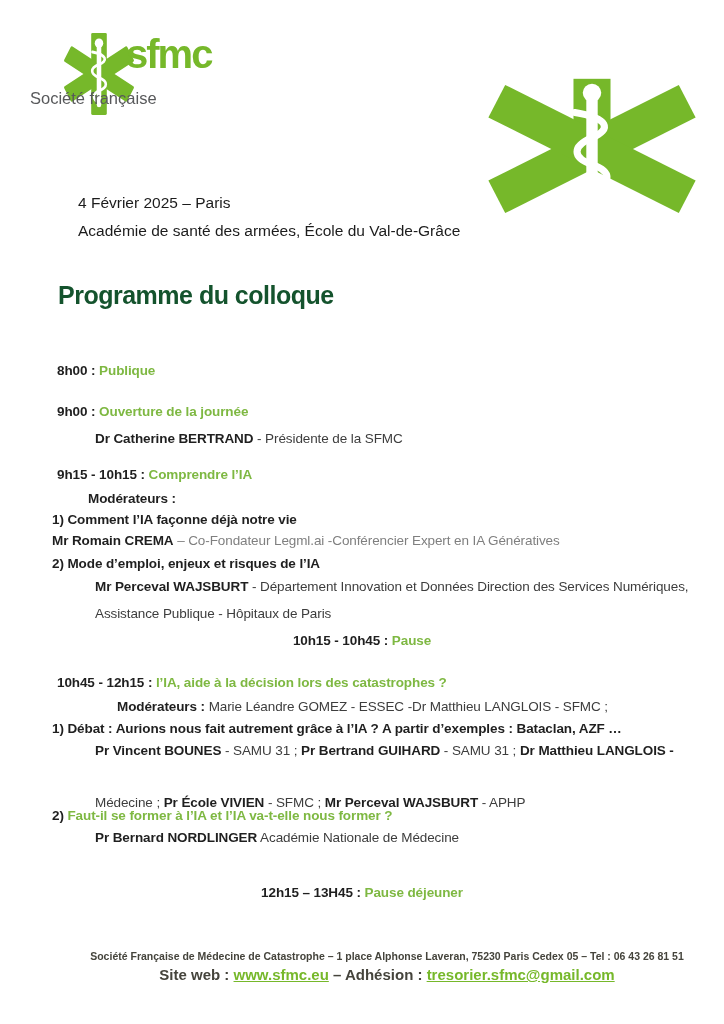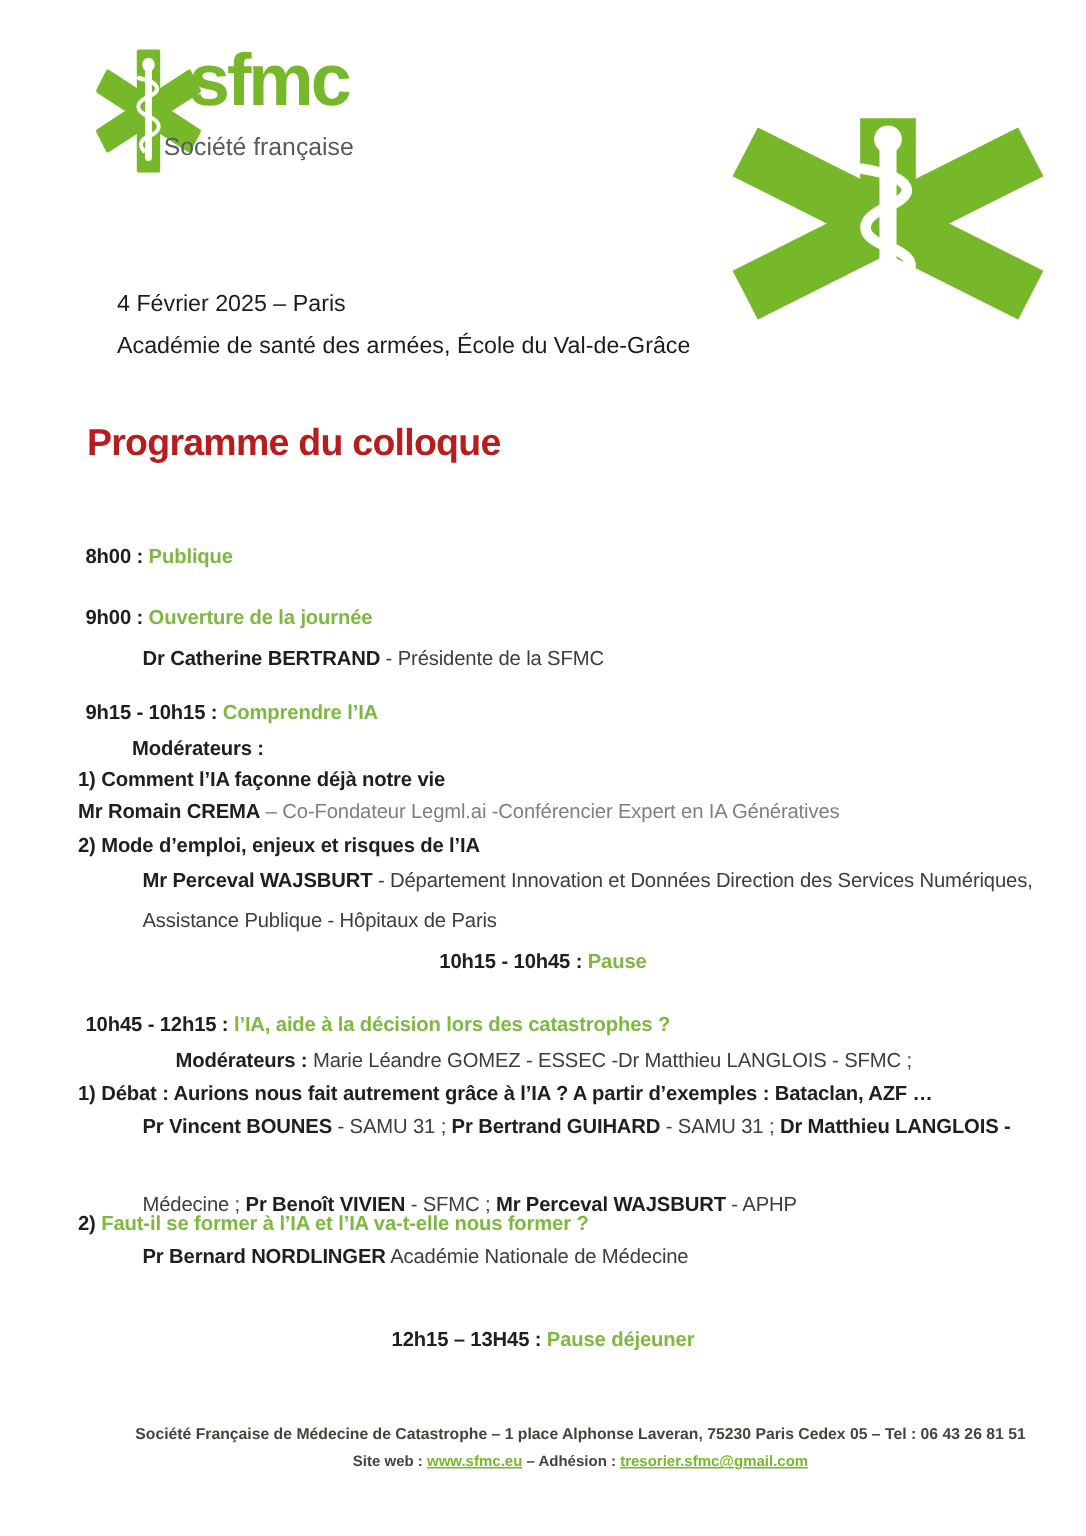--- a/index.html
+++ b/index.html
@@ -12,41 +12,41 @@
     --muted-gray:#7f7f7f;
     --footer-dark:#45443c;
   }
   html,body{margin:0;padding:0;background:#ffffff;}
   .page{
     position:relative;width:724px;height:1024px;background:#ffffff;
     font-family:"Liberation Sans",sans-serif;overflow:hidden;
   }
   .abs{position:absolute;}
   
-  .brand{left:126px;top:14px;font-size:49px;line-height:80px;font-weight:bold;
+  .brand{left:126px;top:14px;font-size:40px;line-height:80px;font-weight:bold;
          color:var(--brand-green);letter-spacing:-2px;}
-  .logo-sub{left:50px;top:90px;width:245px;text-align:center;
+  .logo-sub{left:30px;top:90px;width:245px;text-align:left;
             font-size:16.5px;line-height:17px;color:var(--subtitle-gray);}
   
   .event-title{left:60px;top:143px;font-size:16.5px;line-height:26px;font-weight:bold;
                color:var(--text-green);letter-spacing:-0.2px;}
   .event-meta{left:78px;top:189px;font-size:15.5px;line-height:28px;color:#1c1c1c;}
   
-  .heading{left:58px;top:281px;font-size:25px;font-weight:bold;color:#b91c1c;letter-spacing:-0.5px;}
+  .heading{left:58px;top:281px;font-size:25px;font-weight:bold;color:#14532d;letter-spacing:-0.5px;}
   
   .pline{font-size:13.5px;letter-spacing:-0.1px;white-space:nowrap;line-height:18px;}
   .b{font-weight:bold;color:var(--body-black);}
   .g{font-weight:bold;color:var(--text-green);}
   .r{font-weight:normal;color:var(--body-regular);}
   .gray{font-weight:normal;color:var(--muted-gray);}
   .center{left:0;right:0;text-align:center;}
   
   .fline{left:50px;right:0;text-align:center;font-size:10.5px;line-height:17px;
          font-weight:bold;color:var(--footer-dark);white-space:nowrap;}
-  .fline2{left:50px;right:0;text-align:center;font-size:10px;line-height:17px;
+  .fline2{left:50px;right:0;text-align:center;font-size:15px;line-height:17px;
           font-weight:bold;color:var(--footer-dark);white-space:nowrap;}
   .flink{color:var(--link-green);text-decoration:underline;font-weight:bold;cursor:pointer;}
   svg{display:block;}
 </style>
 </head>
 <body>
 
 <div class="page">
 
   <div class="abs" style="left:60px;top:30px;width:78px;height:88px;">
@@ -111,21 +111,21 @@
 
   <div class="abs pline" style="left:57px;top:674px;"><span class="b">10h45 - 12h15 : </span><span class="g">l’IA, aide à la décision lors des catastrophes ?</span></div>
 
   <div class="abs pline" style="left:95px;top:698px;margin-left:22px;"><span class="b">Modérateurs : </span><span class="r">Marie Léandre GOMEZ - ESSEC -Dr Matthieu LANGLOIS - SFMC ;</span></div>
 
   <div class="abs pline" style="left:52px;top:720px;"><span class="b">1) Débat : Aurions nous fait autrement grâce à l’IA ? A partir d’exemples : Bataclan, AZF …</span></div>
 
   <div class="abs pline" style="left:95px;top:742px;"><span class="b">Pr Vincent BOUNES</span><span class="r"> - SAMU 31 ; </span><span class="b">Pr Bertrand GUIHARD</span><span class="r"> - SAMU 31 ; </span><span class="b">Dr Matthieu LANGLOIS -</span></div>
 
 
-  <div class="abs pline" style="left:95px;top:794px;"><span class="r">Médecine ; </span><span class="b">Pr Benoît VIVIEN</span><span class="r"> - SFMC ; </span><span class="b">Mr Perceval WAJSBURT</span><span class="r"> - APHP</span></div>
+  <div class="abs pline" style="left:95px;top:794px;"><span class="r">Médecine ; </span><span class="b">Pr École VIVIEN</span><span class="r"> - SFMC ; </span><span class="b">Mr Perceval WAJSBURT</span><span class="r"> - APHP</span></div>
 
   <div class="abs pline" style="left:52px;top:807px;"><span class="b">2) </span><span class="g">Faut-il se former à l’IA et l’IA va-t-elle nous former ?</span></div>
 
   <div class="abs pline" style="left:95px;top:829px;"><span class="b">Pr Bernard NORDLINGER</span><span class="r"> Académie Nationale de Médecine</span></div>
 
   <div class="abs pline center" style="top:884px;"><span class="b">12h15 – 13H45 : </span><span class="g">Pause déjeuner</span></div>
 
   <div class="abs fline" style="top:948px;"><span>Société Française de Médecine de Catastrophe</span><span>  –  </span><span>1 place Alphonse Laveran, 75230 Paris Cedex 05</span><span>  –  </span><span>Tel : 06 43 26 81 51</span></div>
 
   <div class="abs fline2" style="top:966px;"><span>Site web : </span><span class="flink">www.sfmc.eu</span><span>  –  </span><span>Adhésion : </span><span class="flink">tresorier.sfmc@gmail.com</span></div>

